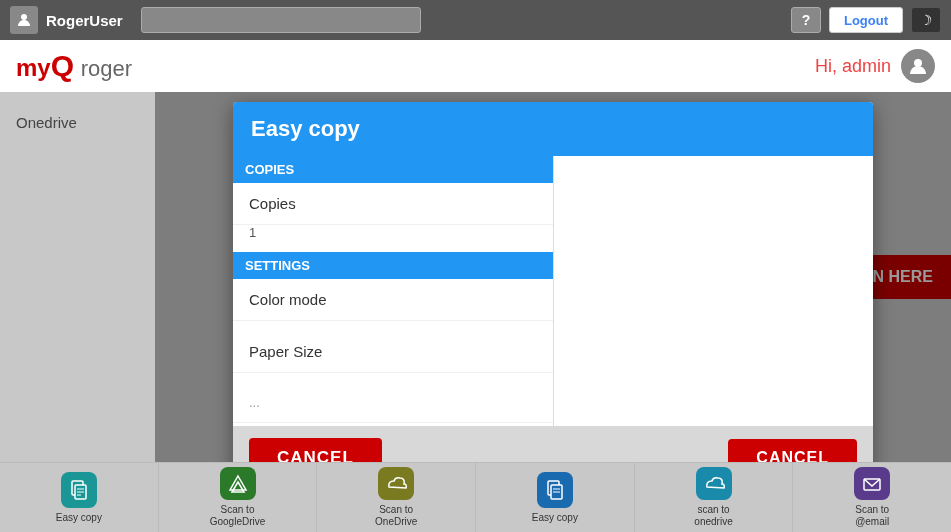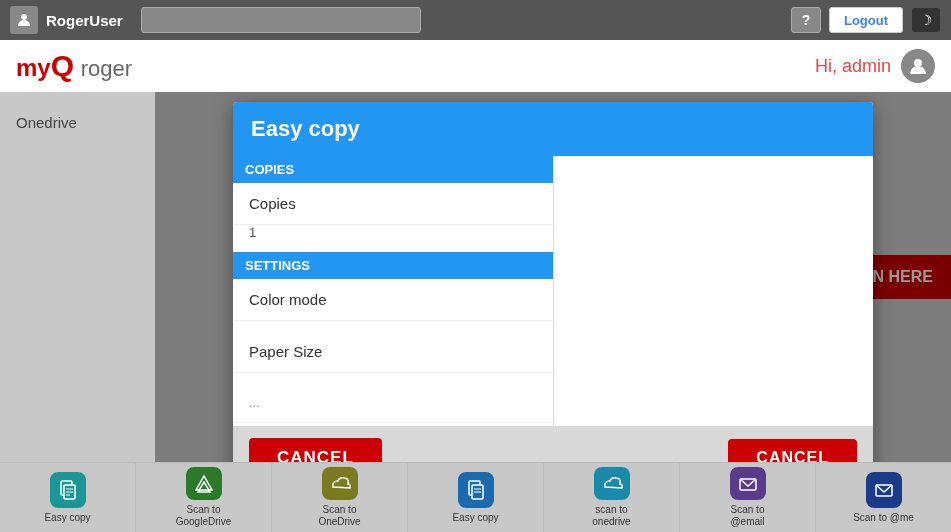--- a/index.html
+++ b/index.html
@@ -439,23 +439,14 @@
   <div class="bottom-item">
     <div class="bottom-icon icon-purple">
       <svg width="22" height="22" viewBox="0 0 22 22" fill="none">
         <rect x="3" y="6" width="16" height="11" rx="1" stroke="white" stroke-width="1.5"></rect>
         <polyline points="3,6 11,13 19,6" stroke="white" stroke-width="1.5"></polyline>
       </svg>
     </div>
     <span class="bottom-label">Scan to<br>@email</span>
   </div>
 
-  <div class="bottom-item">
-    <div class="bottom-icon icon-darkblue">
-      <svg width="22" height="22" viewBox="0 0 22 22" fill="none">
-        <rect x="3" y="6" width="16" height="11" rx="1" stroke="white" stroke-width="1.5"></rect>
-        <polyline points="3,6 11,13 19,6" stroke="white" stroke-width="1.5"></polyline>
-      </svg>
-    </div>
-    <span class="bottom-label">Scan to @me</span>
-  </div>
 
 </div>
 
 </body></html>

